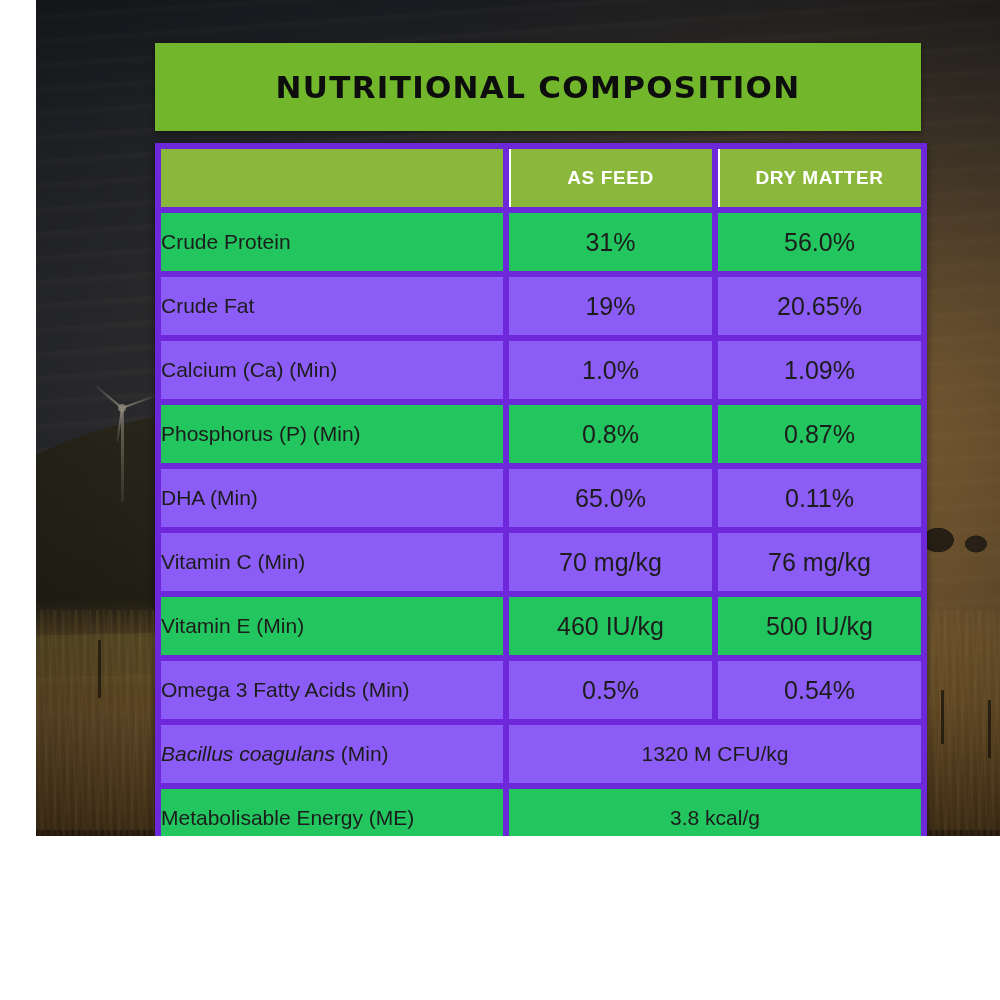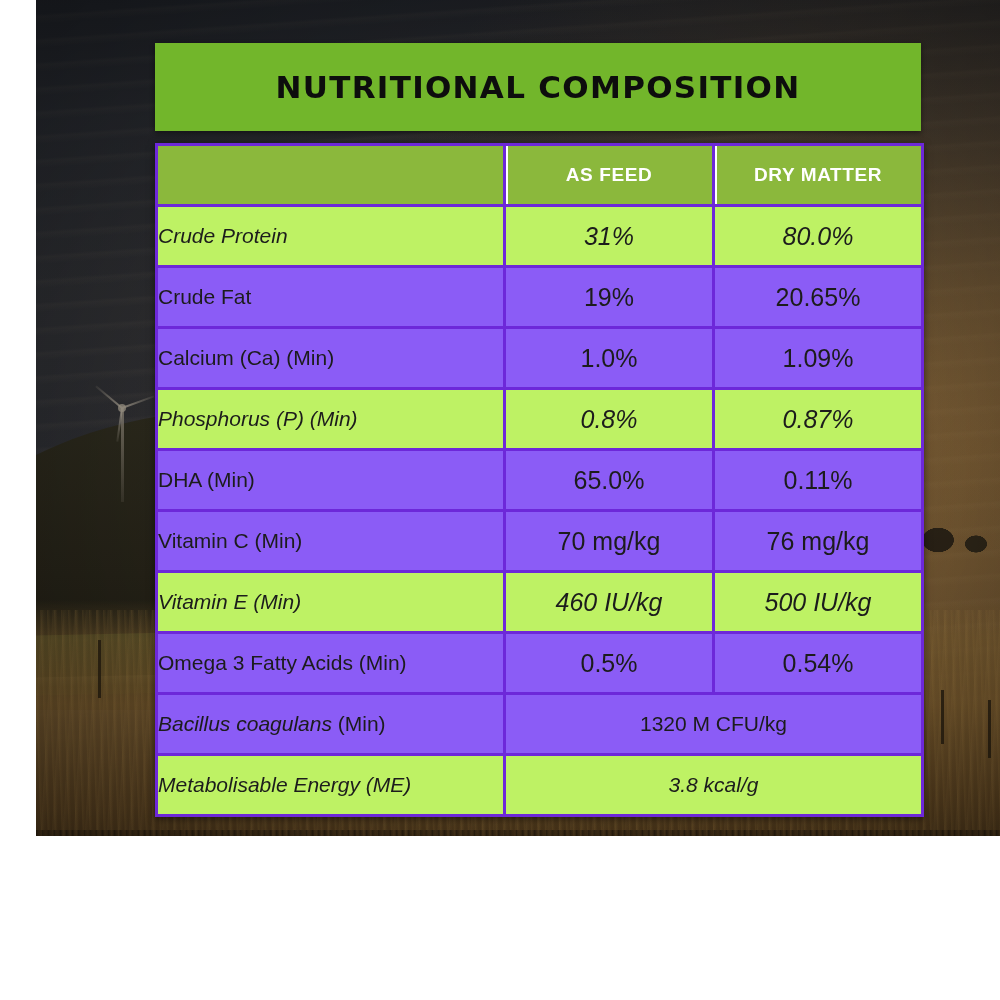--- a/index.html
+++ b/index.html
@@ -204,21 +204,21 @@
     width: 766px;
     border-collapse: collapse;
     table-layout: fixed;
     box-shadow: 0 2px 7px rgba(0,0,0,0.5);
   }
   table.nut col.c-name  { width: 348px; }
   table.nut col.c-feed  { width: 209px; }
   table.nut col.c-dry   { width: 209px; }
 
   table.nut th, table.nut td {
-    border: 3px solid #6d28d9;
+    border: 6px solid #6d28d9;
     padding: 0;
     height: 58px;
     font-family: "Liberation Sans", sans-serif;
   }
 
   thead th {
     background: #8bb83c;
     border-color: #8bb83c;
     height: 56px;
   }
@@ -226,21 +226,21 @@
   thead th .colhead {
     color: #ffffff;
     font-size: 19px;
     font-weight: 700;
     letter-spacing: .6px;
     text-align: center;
     display: block;
   }
   thead th.sep-l { box-shadow: inset 2px 0 0 0 #ffffff; }
 
-  tbody tr.odd  td { background: #bef264; font-style: italic; }
+  tbody tr.odd  td { background: #22c55e; }
   tbody tr.even td { background: #8b5cf6; }
 
   td.name {
     padding-left: 24px;
     font-size: 21px;
     color: #1c1c1c;
     text-align: left;
     white-space: nowrap;
   }
   td.val {
@@ -312,21 +312,21 @@
           <th class="sep-l">
             <span class="colhead">DRY MATTER</span>
           </th>
         </tr>
       </thead>
       <tbody>
 
         <tr class="odd">
           <td class="name">Crude Protein</td>
           <td class="val">31%</td>
-          <td class="val">80.0%</td>
+          <td class="val">56.0%</td>
         </tr>
         <tr class="even">
           <td class="name">Crude Fat</td>
           <td class="val">19%</td>
           <td class="val">20.65%</td>
         </tr>
         <tr class="even">
           <td class="name">Calcium (Ca) (Min)</td>
           <td class="val">1.0%</td>
           <td class="val">1.09%</td>

